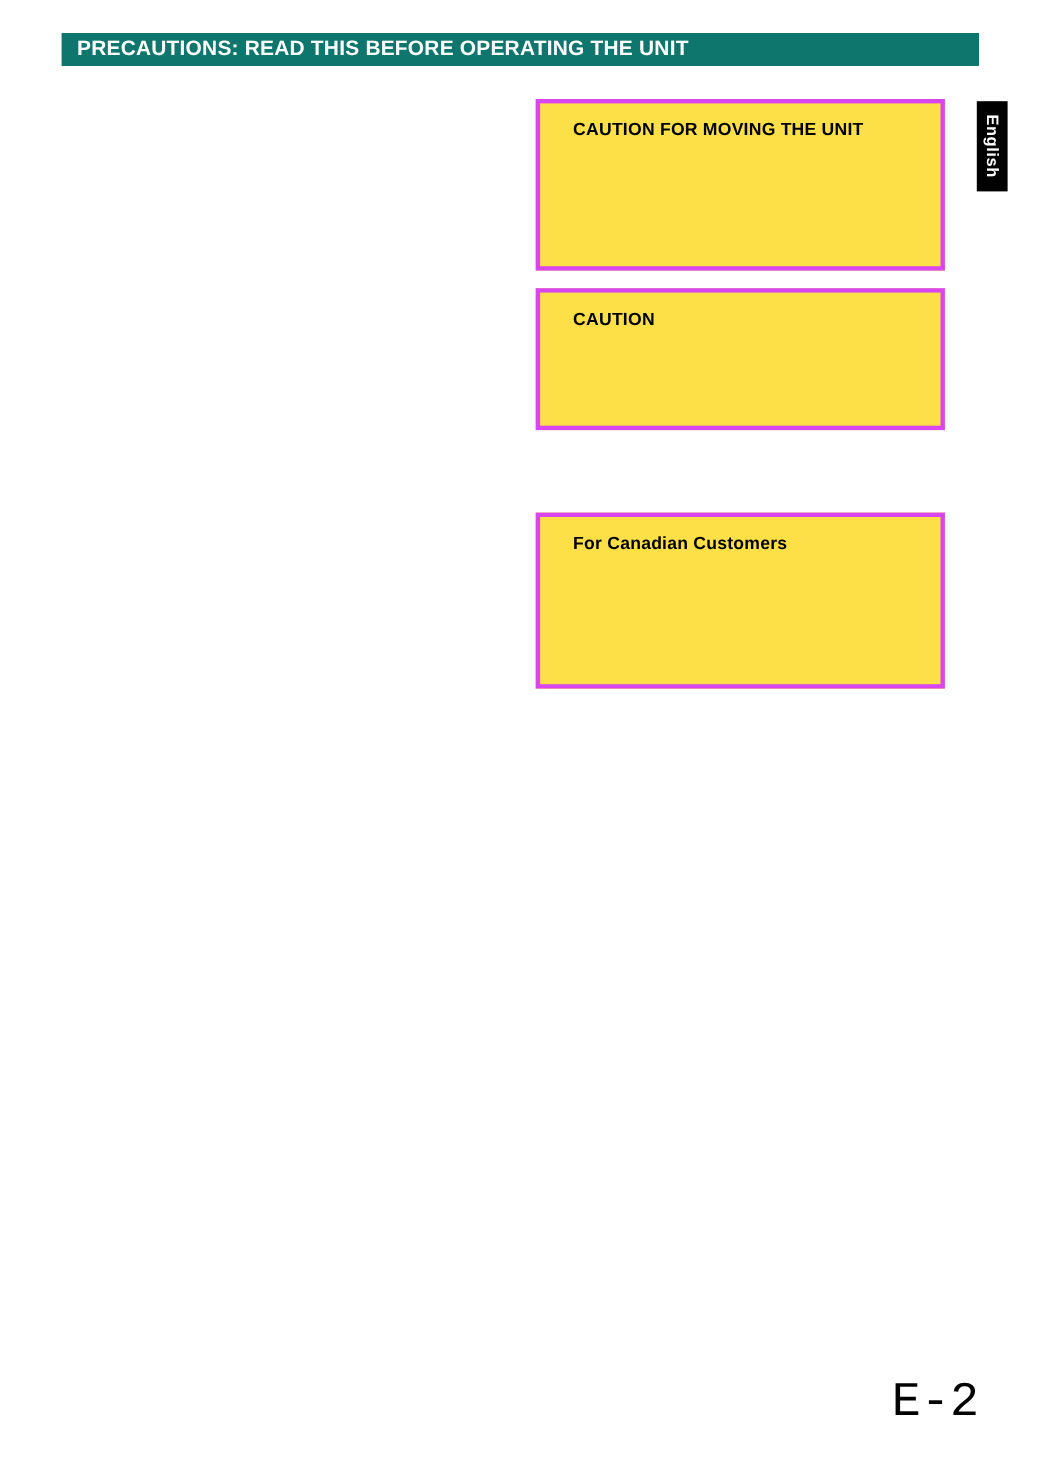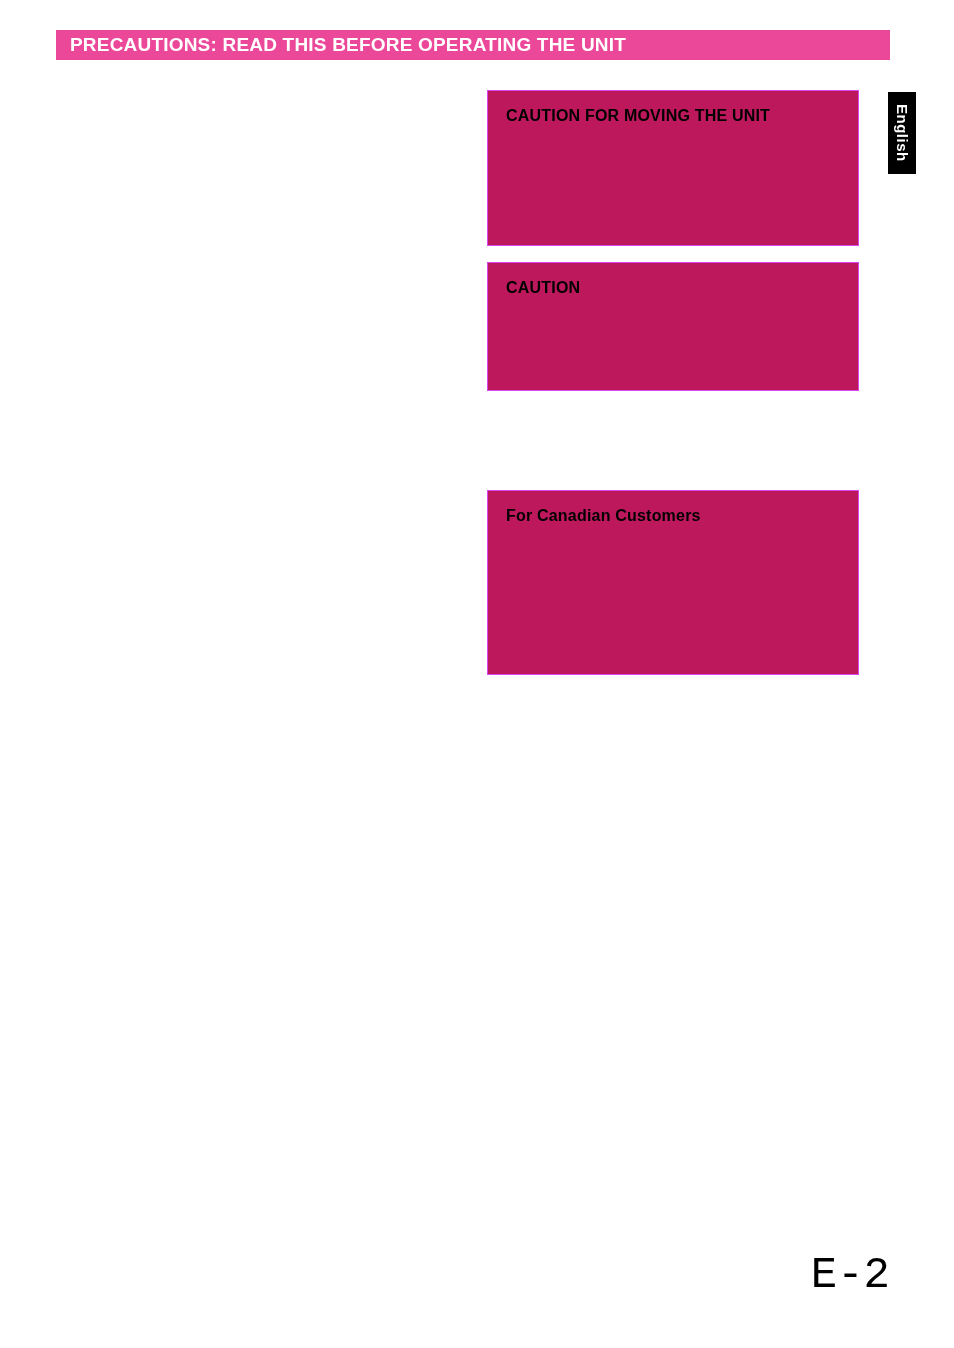--- a/index.html
+++ b/index.html
@@ -1,26 +1,26 @@
 <!DOCTYPE html>
 <html><head>
 <meta charset="utf-8">
 <style>
   * { margin: 0; padding: 0; box-sizing: border-box; }
   html, body { width: 954px; height: 1348px; background: #ffffff; font-family: Arial, Helvetica, sans-serif; color: #000; }
   .page { position: relative; width: 954px; height: 1348px; }
-  .header-bar { position: absolute; left: 56px; top: 30px; width: 834px; height: 30px; background: #ec4899; display: flex; align-items: center; padding-left: 14px; }
+  .header-bar { position: absolute; left: 56px; top: 30px; width: 834px; height: 30px; background: #0f766e; display: flex; align-items: center; padding-left: 14px; }
   .header-text { color: #ffffff; font-weight: 900; font-size: 19px; letter-spacing: 0.2px; }
   .side-tab { position: absolute; right: 38px; top: 92px; width: 28px; height: 82px; background: #000000; display: flex; align-items: center; justify-content: center; }
   .side-tab-text { color: #ffffff; font-weight: 900; font-size: 15px; writing-mode: vertical-rl; text-orientation: mixed; transform: rotate(0deg); letter-spacing: 0.5px; }
-  .box { position: absolute; border: 1px solid #d946ef; background: #be185d; padding: 16px 18px 18px 18px; }
+  .box { position: absolute; border: 4px solid #d946ef; background: #fde047; padding: 16px 18px 18px 30px; }
   .box-title { font-weight: 900; font-size: 16px; letter-spacing: 0.2px; }
   #box1 { left: 487px; top: 90px; width: 372px; height: 156px; }
   #box2 { left: 487px; top: 262px; width: 372px; height: 129px; }
-  #box3 { left: 487px; top: 490px; width: 372px; height: 185px; }
+  #box3 { left: 487px; top: 466px; width: 372px; height: 160px; }
   .page-number { position: absolute; right: 64px; bottom: 48px; font-size: 44px; font-weight: 400; font-family: Liberation Mono, monospace; }
 </style>
 </head>
 <body>
 
 <div class="page">
 
   <div class="header-bar">
     <span class="header-text">PRECAUTIONS: READ THIS BEFORE OPERATING THE UNIT</span>
   </div>

